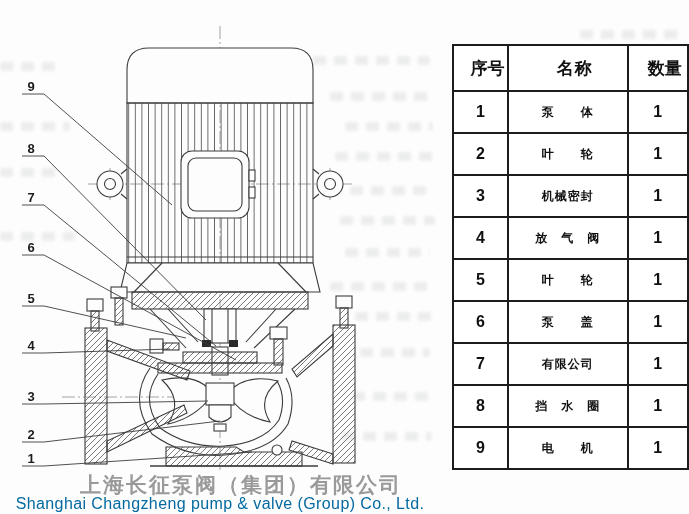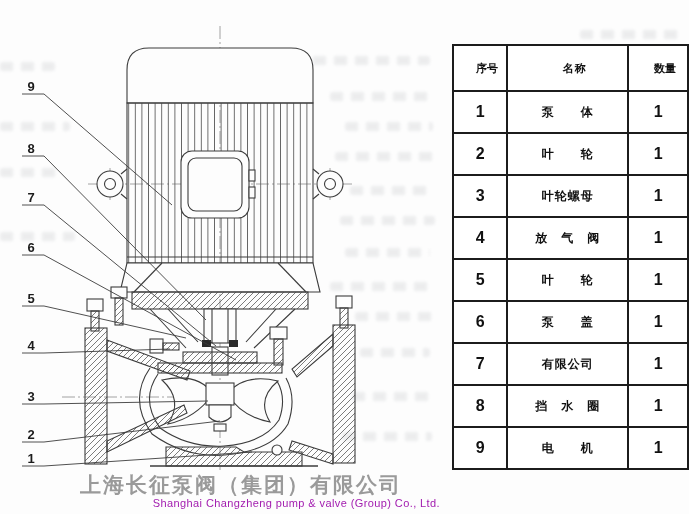--- a/index.html
+++ b/index.html
@@ -16,29 +16,29 @@
   .diagram-svg{position:absolute;left:0;top:0;}
   
   table.parts{
     position:absolute;left:452px;top:44px;border-collapse:collapse;
     table-layout:fixed;background:#fff;
   }
   table.parts td{
     border:2px solid #1c1c1c;text-align:center;vertical-align:middle;
     font-weight:700;color:#111;padding:0;
   }
-  table.parts .hdr td{height:44px;font-size:11px;padding-left:14px;}
+  table.parts .hdr td{height:44px;font-size:17px;padding-left:14px;}
   table.parts .row td{height:40px;}
   td.c-no{width:45px;font-size:16px;}
   td.c-name{width:125px;font-size:12px;letter-spacing:1px;}
   td.c-qty{width:52px;font-size:16px;}
   
   .wm{position:absolute;left:0;top:474px;width:440px;text-align:center;pointer-events:none;}
   .wm-cn{font-size:21px;font-weight:700;color:#9a9a9a;letter-spacing:2px;line-height:22px;margin-left:42px;}
-  .wm-en{font-size:11px;color:#a21caf;letter-spacing:.4px;line-height:15px;text-align:right;}
+  .wm-en{font-size:16px;color:#0369a1;letter-spacing:.4px;line-height:15px;}
 </style>
 </head>
 <body>
 
 <div class="stage">
 
   <div class="smudge" style="left:250px;top:56px;width:180px"></div>
   <div class="smudge" style="left:0px;top:62px;width:55px"></div>
   <div class="smudge" style="left:330px;top:92px;width:100px"></div>
   <div class="smudge" style="left:0px;top:122px;width:70px"></div>
@@ -210,21 +210,21 @@
         <td class="c-name">泵　　体</td>
         <td class="c-qty">1</td>
       </tr>
       <tr class="row">
         <td class="c-no">2</td>
         <td class="c-name">叶　　轮</td>
         <td class="c-qty">1</td>
       </tr>
       <tr class="row">
         <td class="c-no">3</td>
-        <td class="c-name">叶轮螺母</td>
+        <td class="c-name">机械密封</td>
         <td class="c-qty">1</td>
       </tr>
       <tr class="row">
         <td class="c-no">4</td>
         <td class="c-name">放　气　阀</td>
         <td class="c-qty">1</td>
       </tr>
       <tr class="row">
         <td class="c-no">5</td>
         <td class="c-name">叶　　轮</td>

